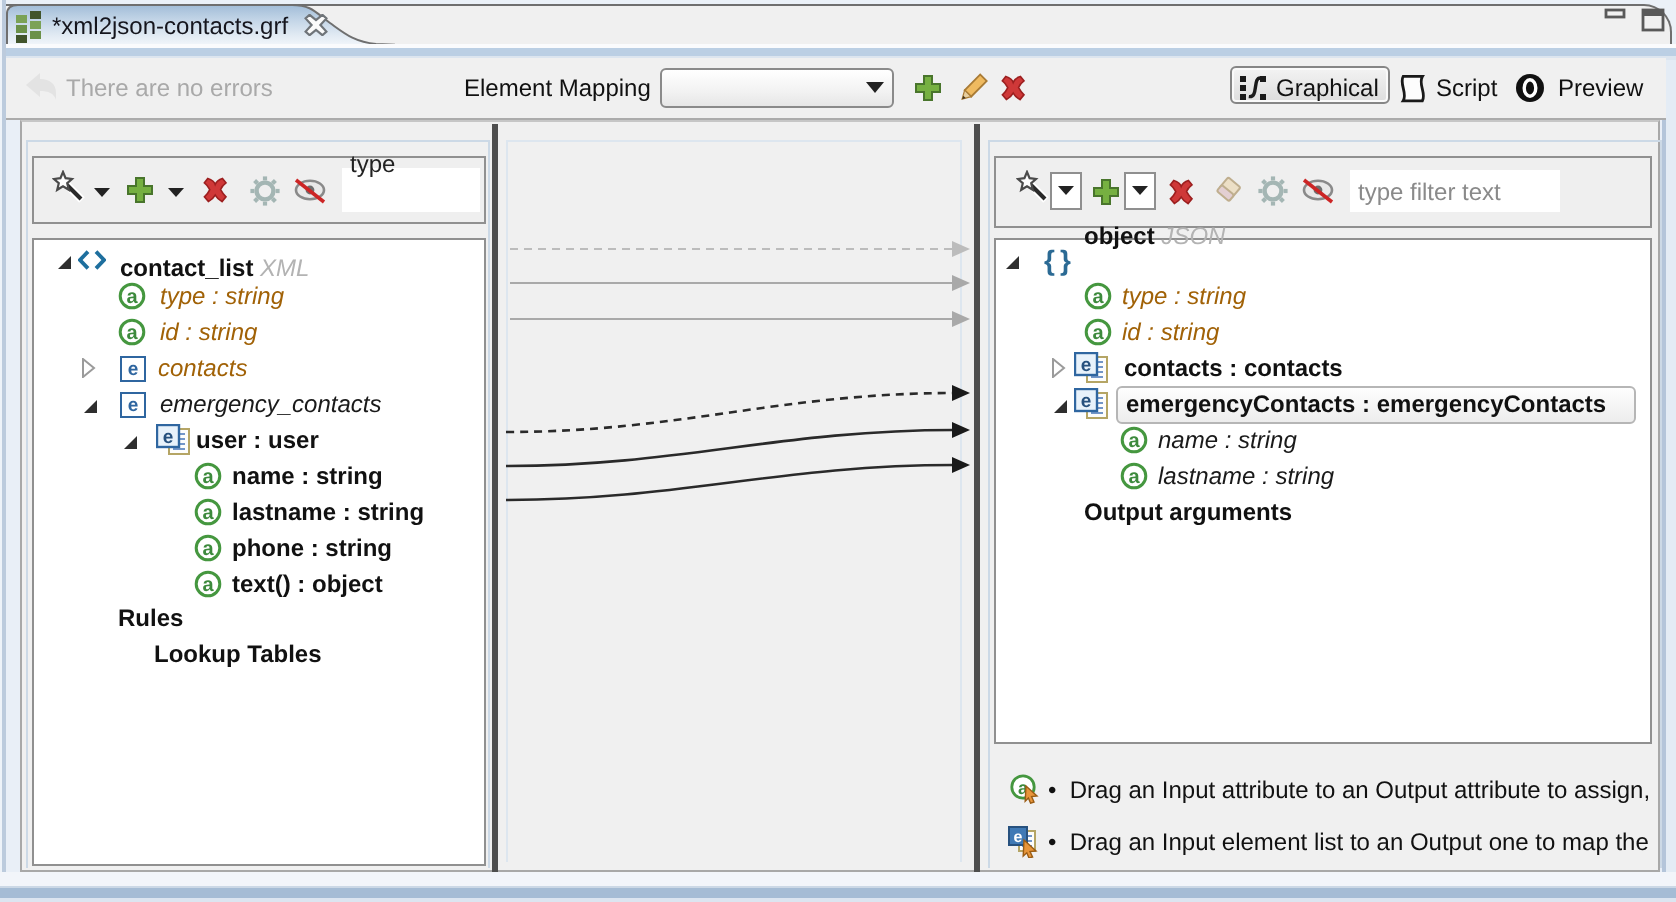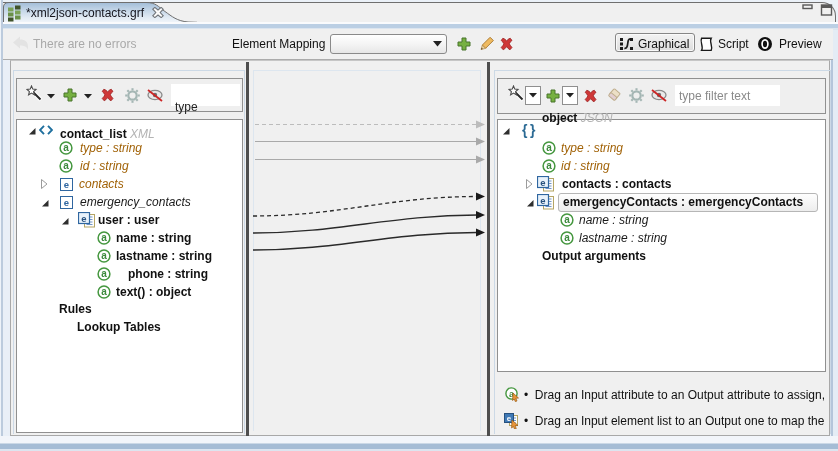--- a/index.html
+++ b/index.html
@@ -149,21 +149,21 @@
           <line x1="3.8" y1="11.2" x2="2.3" y2="12.7"></line>
         </g>
       </g>
 </svg>
 <svg class="abs" style="left:146px;top:88px;" width="18" height="15" viewBox="0 0 18 15">
 <ellipse cx="9" cy="7" rx="7" ry="4.6" fill="#e9e9e9" stroke="#8a8a8a" stroke-width="1.3"></ellipse>
 <circle cx="9" cy="7" r="2.2" fill="#6e6e6e"></circle>
 <line x1="2" y1="2" x2="16" y2="13" stroke="#cc2525" stroke-width="1.8"></line>
 </svg>
 <div class="abs" style="left:171px;top:84px;width:69px;height:22px;background:#fff;"></div>
-<div class="abs" style="left:175px;top:100px;font-size:12px;color:#222;">type</div>
+<div class="abs" style="left:175px;top:75px;font-size:12px;color:#222;">type</div>
 
 <svg class="abs" style="left:508px;top:85px;" width="17" height="18" viewBox="0 0 17 18">
 <line x1="7" y1="7" x2="15" y2="15" stroke="#fff" stroke-width="4"></line>
 <line x1="7" y1="7" x2="14.5" y2="14.5" stroke="#2a2a2a" stroke-width="2"></line>
 <path d="M5.5,1 L6.8,4.1 L10,4.5 L7.6,6.6 L8.4,9.9 L5.5,8.1 L2.6,9.9 L3.4,6.6 L1,4.5 L4.2,4.1 Z" fill="#fdfdfd" stroke="#4a4a4a" stroke-width="1.1"></path>
 </svg>
 <div class="abs" style="left:525px;top:86px;width:16px;height:19px;border:1px solid #8f8f8f;background:#fff;"></div>
 <svg class="abs" style="left:529px;top:93px;" width="9" height="6">
       <polygon points="0,0 8,0 4,4.5" fill="#222"></polygon>
     </svg>
@@ -285,21 +285,21 @@
 <div class="row b" style="left:116px;top:229px;">name : string</div>
 <svg class="abs" style="left:97px;top:249px;" width="14" height="14" viewBox="0 0 14 14">
       <circle cx="7" cy="7" r="5.9" fill="#fff" stroke="#45973f" stroke-width="1.5"></circle>
       <text x="7" y="10.4" font-size="10" font-weight="bold" fill="#3d8a3d" text-anchor="middle" font-family="Liberation Sans">a</text>
     </svg>
 <div class="row b" style="left:116px;top:247px;">lastname : string</div>
 <svg class="abs" style="left:97px;top:267px;" width="14" height="14" viewBox="0 0 14 14">
       <circle cx="7" cy="7" r="5.9" fill="#fff" stroke="#45973f" stroke-width="1.5"></circle>
       <text x="7" y="10.4" font-size="10" font-weight="bold" fill="#3d8a3d" text-anchor="middle" font-family="Liberation Sans">a</text>
     </svg>
-<div class="row b" style="left:128px;top:265px;">phone : string</div>
+<div class="row b" style="left:116px;top:265px;">phone : string</div>
 <svg class="abs" style="left:97px;top:285px;" width="14" height="14" viewBox="0 0 14 14">
       <circle cx="7" cy="7" r="5.9" fill="#fff" stroke="#45973f" stroke-width="1.5"></circle>
       <text x="7" y="10.4" font-size="10" font-weight="bold" fill="#3d8a3d" text-anchor="middle" font-family="Liberation Sans">a</text>
     </svg>
 <div class="row b" style="left:116px;top:283px;">text() : object</div>
 
 <div class="row b" style="left:59px;top:300px;">Rules</div>
 <div class="row b" style="left:77px;top:318px;">Lookup Tables</div>
 
 

